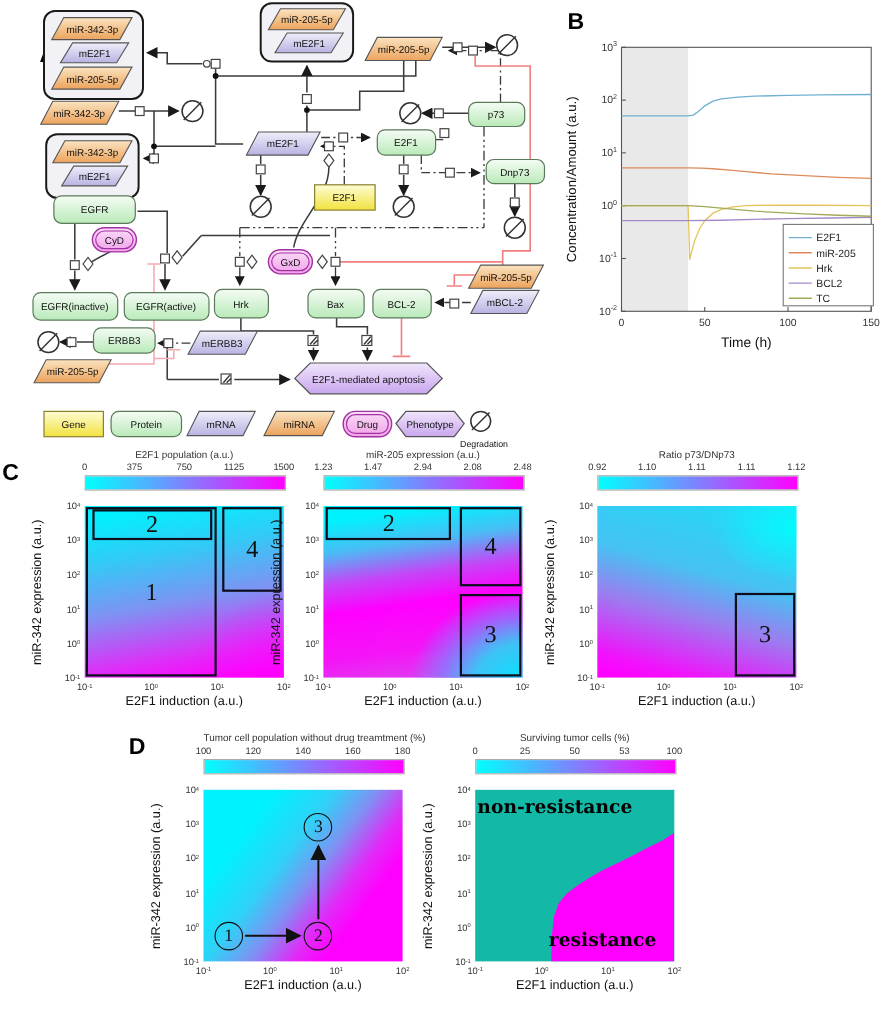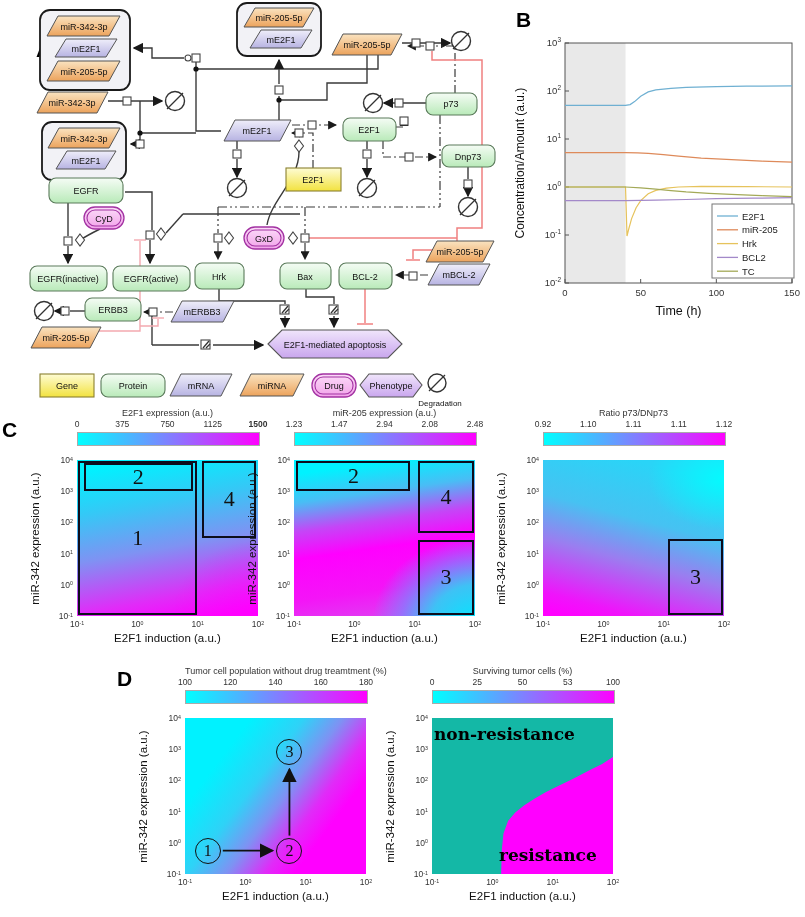--- a/index.html
+++ b/index.html
@@ -425,27 +425,27 @@
       <text x="232" y="247.1" font-size="9.5" fill="#222">Hrk</text>
       <line x1="207" y1="257.4" x2="228" y2="257.4" stroke="#a389c9" stroke-width="1.3"></line>
       <text x="232" y="260.9" font-size="9.5" fill="#222">BCL2</text>
       <line x1="207" y1="271.2" x2="228" y2="271.2" stroke="#a3a957" stroke-width="1.3"></line>
       <text x="232" y="274.7" font-size="9.5" fill="#222">TC</text>
       <text x="14" y="163" text-anchor="middle" font-size="12" fill="#111" transform="rotate(-90 14 163)">Concentration/Amount (a.u.)</text>
       <text x="168.5" y="315" text-anchor="middle" font-size="12.5" fill="#111">Time (h)</text>
     </svg>
 
   <div class="heatmap hm1" style="left:27px;top:408px">
-    <div class="cb-title">E2F1 expression (a.u.)</div>
+    <div class="cb-title">E2F1 population (a.u.)</div>
       <div class="cb-ticks">
         <span style="left: 0%;">0</span>
         <span style="left: 25%;">375</span>
         <span style="left: 50%;">750</span>
         <span style="left: 75%;">1125</span>
-        <span style="left: 100%; font-weight: bold;">1500</span>
+        <span style="left: 100%;">1500</span>
       </div>
       <div class="cb-bar"></div>
     <div class="plot">
         <div class="region" style="left: 0.70631%; top: 0.630341%; width: 65.6679%; height: 98.9459%;">
           <span>1</span>
         </div>
         <div class="region" style="left: 3.79811%; top: 1.61844%; width: 60.1712%; height: 17.9578%;">
           <span>2</span>
         </div>
         <div class="region" style="left: 69.306%; top: 0.630341%; width: 29.6434%; height: 49.2667%;">

